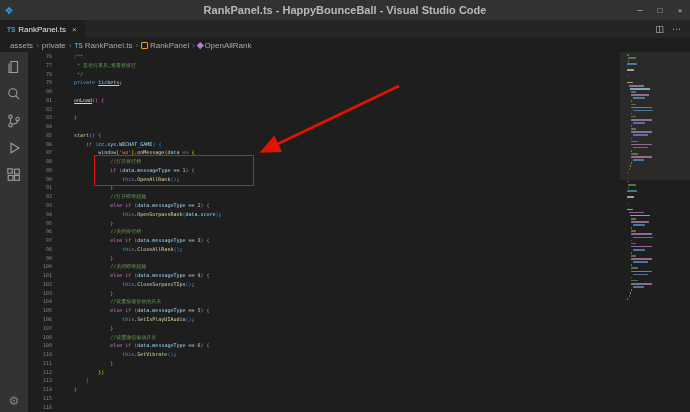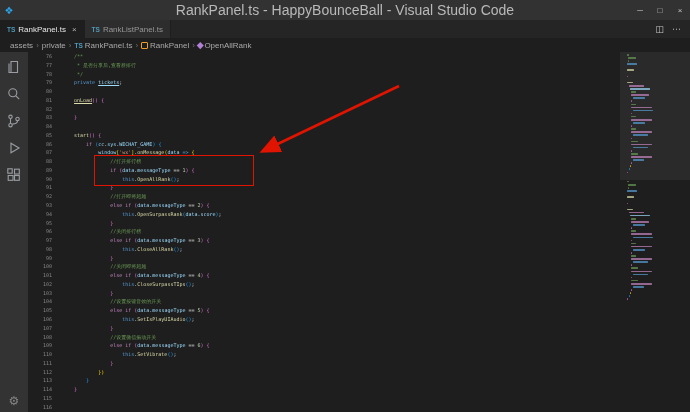--- a/index.html
+++ b/index.html
@@ -6,21 +6,21 @@
   body{
     width:690px;height:412px;overflow:hidden;position:relative;
     background:#1e1e1e;font-family:"Liberation Sans",sans-serif;
     -webkit-font-smoothing:antialiased;
   }
   
   .titlebar{height:20px;background:#323233;display:flex;align-items:center;color:#cccccc;position:relative;}
   .vslogo{width:18px;display:flex;justify-content:center;color:#2aa3e8;font-size:10px;}
   .menus{display:flex;align-items:center;font-size:8px;color:#c3c3c3;}
   .menus .menu-item{padding:0 5px;cursor:default;}
-  .win-title{position:absolute;left:50%;transform:translateX(-50%);font-size:14px;color:#b9b9b9;white-space:nowrap;}
+  .win-title{position:absolute;left:50%;transform:translateX(-50%);font-size:11px;color:#b9b9b9;white-space:nowrap;font-weight:bold;}
   .win-controls{margin-left:auto;display:flex;height:100%;}
   .win-controls span{width:20px;display:flex;align-items:center;justify-content:center;font-size:8px;color:#c5c5c5;}
   
   .tabbar{height:18px;background:#252526;display:flex;align-items:stretch;}
   .tab{display:flex;align-items:center;gap:3px;padding:0 7px;font-size:8px;background:#2d2d2d;color:#969696;border-right:1px solid #1e1e1e;cursor:default;}
   .tab.active{background:#1e1e1e;color:#e7e7e7;}
   .ts-ico{color:#519aba;font-weight:bold;font-size:6.5px;}
   .tab-close{margin-left:3px;color:#b4b4b4;font-size:8px;}
   .tab-actions{margin-left:auto;display:flex;align-items:center;gap:8px;padding-right:9px;color:#c5c5c5;font-size:9px;}
   
@@ -64,24 +64,20 @@
     <span>□</span>
     <span>×</span>
   </div>
 </div>
 
 <div class="tabbar">
   <div class="tab active">
     <span class="ts-ico">TS</span>
     <span>RankPanel.ts</span>
     <span class="tab-close">×</span>
-  </div>
-  <div class="tab">
-    <span class="ts-ico">TS</span>
-    <span>RankListPanel.ts</span>
   </div>
   <div class="tab-actions">
     <span>◫</span>
     <span>⋯</span>
   </div>
 </div>
 
 <div class="breadcrumbs">
   <span class="crumb">
       <span>assets</span>

